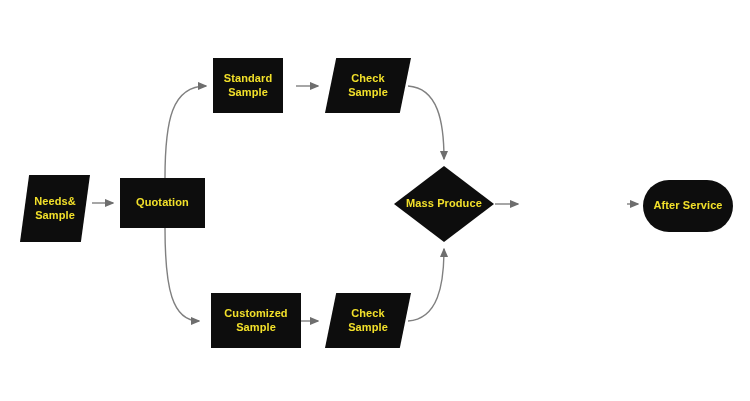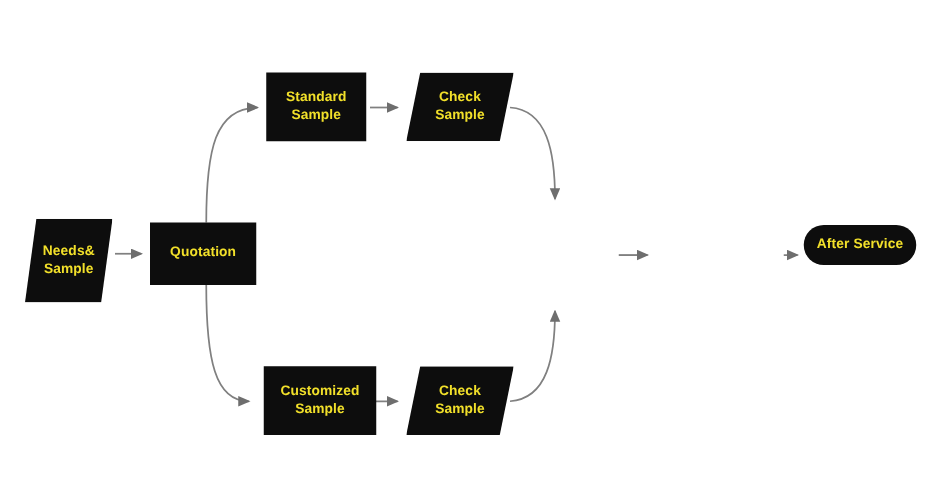--- a/index.html
+++ b/index.html
@@ -104,21 +104,21 @@
     <div class="shape parallelogram" style="background: rgb(13, 13, 13);"></div>
     <span class="label">Needs&amp;
 Sample</span>
   </div>
 
   <div class="node" id="node-quotation" style="left: 120px; top: 178px; width: 85px; height: 50px; color: rgb(242, 224, 42);">
     <div class="shape rect" style="background: rgb(13, 13, 13);"></div>
     <span class="label">Quotation</span>
   </div>
 
-  <div class="node" id="node-standard-sample" style="left: 213px; top: 58px; width: 80px; height: 55px; color: rgb(242, 224, 42);">
+  <div class="node" id="node-standard-sample" style="left: 213px; top: 58px; width: 70px; height: 55px; color: rgb(242, 224, 42);">
     <div class="shape rect" style="background: rgb(13, 13, 13);"></div>
     <span class="label">Standard
 Sample</span>
   </div>
 
   <div class="node" id="node-check-sample-top" style="left: 325px; top: 58px; width: 86px; height: 55px; color: rgb(242, 224, 42);">
     <div class="shape parallelogram" style="background: rgb(13, 13, 13);"></div>
     <span class="label">Check
 Sample</span>
   </div>
@@ -128,20 +128,24 @@
     <span class="label">Customized
 Sample</span>
   </div>
 
   <div class="node" id="node-check-sample-bottom" style="left: 325px; top: 293px; width: 86px; height: 55px; color: rgb(242, 224, 42);">
     <div class="shape parallelogram" style="background: rgb(13, 13, 13);"></div>
     <span class="label">Check
 Sample</span>
   </div>
 
+  <div class="node" id="node-mass-produce" style="left: 394px; top: 166px; width: 100px; height: 76px; color: rgb(242, 224, 42);">
+    <div class="shape diamond" style="background: rgb(13, 13, 13);"></div>
+    <span class="label">Mass Produce</span>
+  </div>
 
 
-  <div class="node" id="node-after-service" style="left: 643px; top: 180px; width: 90px; height: 32px; color: rgb(242, 224, 42); text-align: center;">
+  <div class="node" id="node-after-service" style="left: 643px; top: 180px; width: 90px; height: 52px; color: rgb(242, 224, 42); text-align: center;">
     <div class="shape stadium" style="background: rgb(13, 13, 13);"></div>
     <span class="label">After Service</span>
   </div>
 
 </div>
 
 </body></html>

